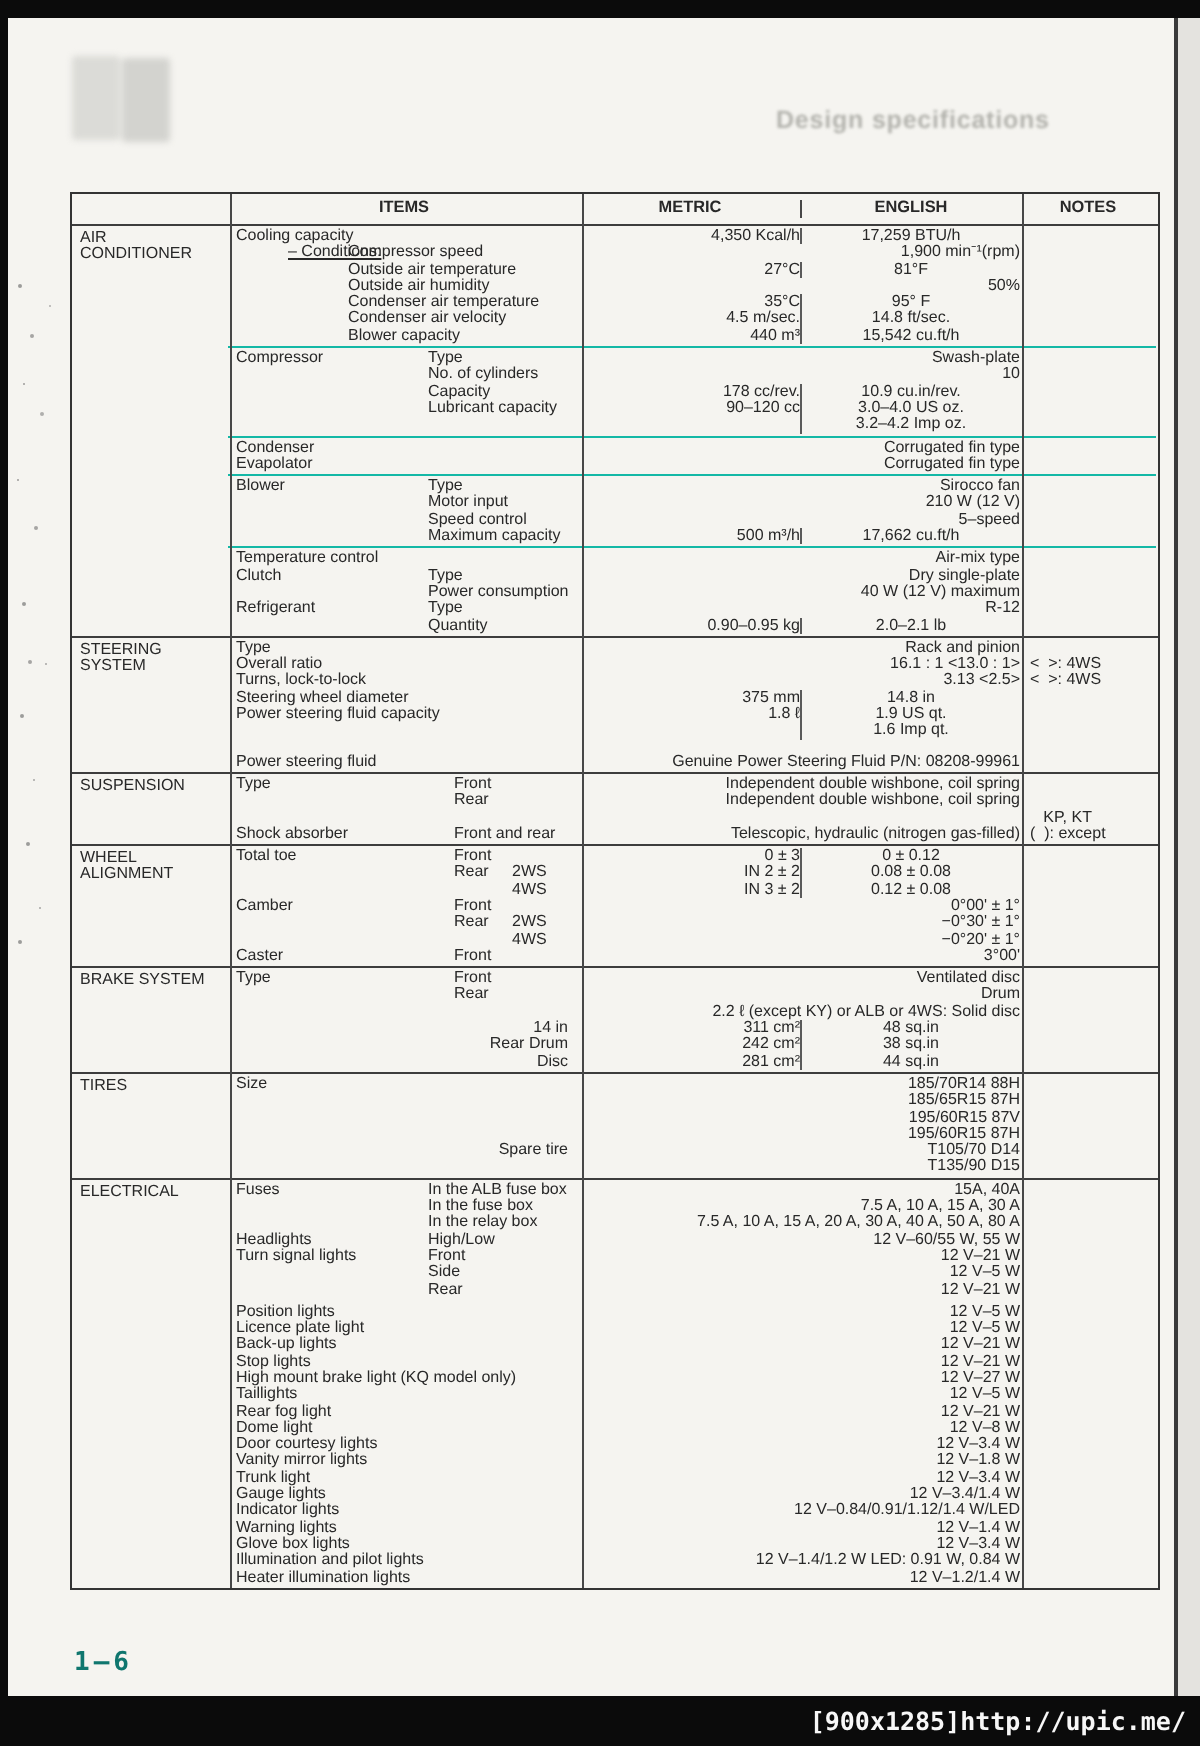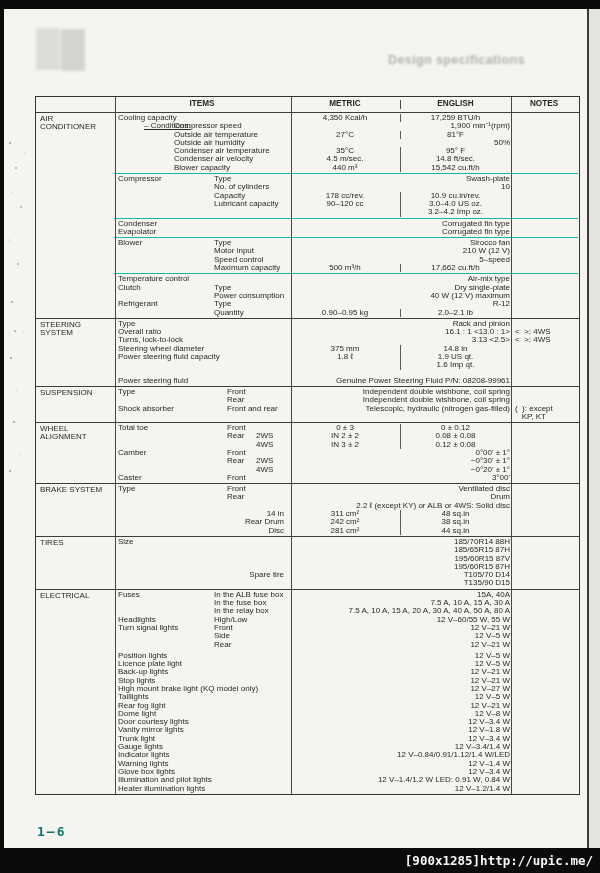--- a/index.html
+++ b/index.html
@@ -69,21 +69,21 @@
   .row { display:flex; align-items:stretch; min-height:8.3px; }
   .row.gap-lg { margin-top:7px; }
   .row.gap-sm { margin-top:3px; }
   .item-cell { width:176px; position:relative; }
   .item-cell span { position:absolute; top:0; white-space:nowrap; }
   .p0 { left:4px; } .p1 { left:30px;text-decoration:underline; } .p2 { left:60px; }
   .p3 { left:100px; } .p4 { left:113px; } .p5 { left:142px; }
   .pr { right:6px; }
   .val-area { width:220px; display:flex; }
   .span-val { width:100%; text-align:right; white-space:pre-line; }
-  .m-val { width:110px; text-align:center; }
+  .m-val { width:110px; text-align:right; }
   .e-val { width:110px; text-align:center; border-left:1px solid #5a5a5a; white-space:pre-line; }
   .note-cell { width:68px; padding-left:5px; white-space:pre; }
 </style>
 </head>
 <body>
 
 <div>
 
   <div class="logo-blob"></div>
   <div class="ghost">Design specifications</div>
@@ -416,35 +416,35 @@
               <div class="row">
                 <div class="item-cell">
                   <span class="p4">Rear</span>
                 </div>
                 <div class="val-area">
                   <div class="span-val">Independent double wishbone, coil spring</div>
                 </div>
                 <div class="note-cell"></div>
               </div>
               <div class="row">
+                <div class="item-cell"></div>
+                <div class="val-area">
+                  <div class="span-val"></div>
+                </div>
+                <div class="note-cell">   KP, KT</div>
+              </div>
+              <div class="row">
                 <div class="item-cell">
                   <span class="p0">Shock absorber</span>
                   <span class="p4">Front and rear</span>
                 </div>
                 <div class="val-area">
                   <div class="span-val">Telescopic, hydraulic (nitrogen gas-filled)</div>
                 </div>
                 <div class="note-cell">(  ): except</div>
-              </div>
-              <div class="row">
-                <div class="item-cell"></div>
-                <div class="val-area">
-                  <div class="span-val"></div>
-                </div>
-                <div class="note-cell">   KP, KT</div>
               </div>
             </div>
           </div>
         </div>
         <div class="section">
           <div class="sys-cell">WHEEL
 ALIGNMENT</div>
           <div class="sec-right">
             <div class="group">
               <div class="row">

